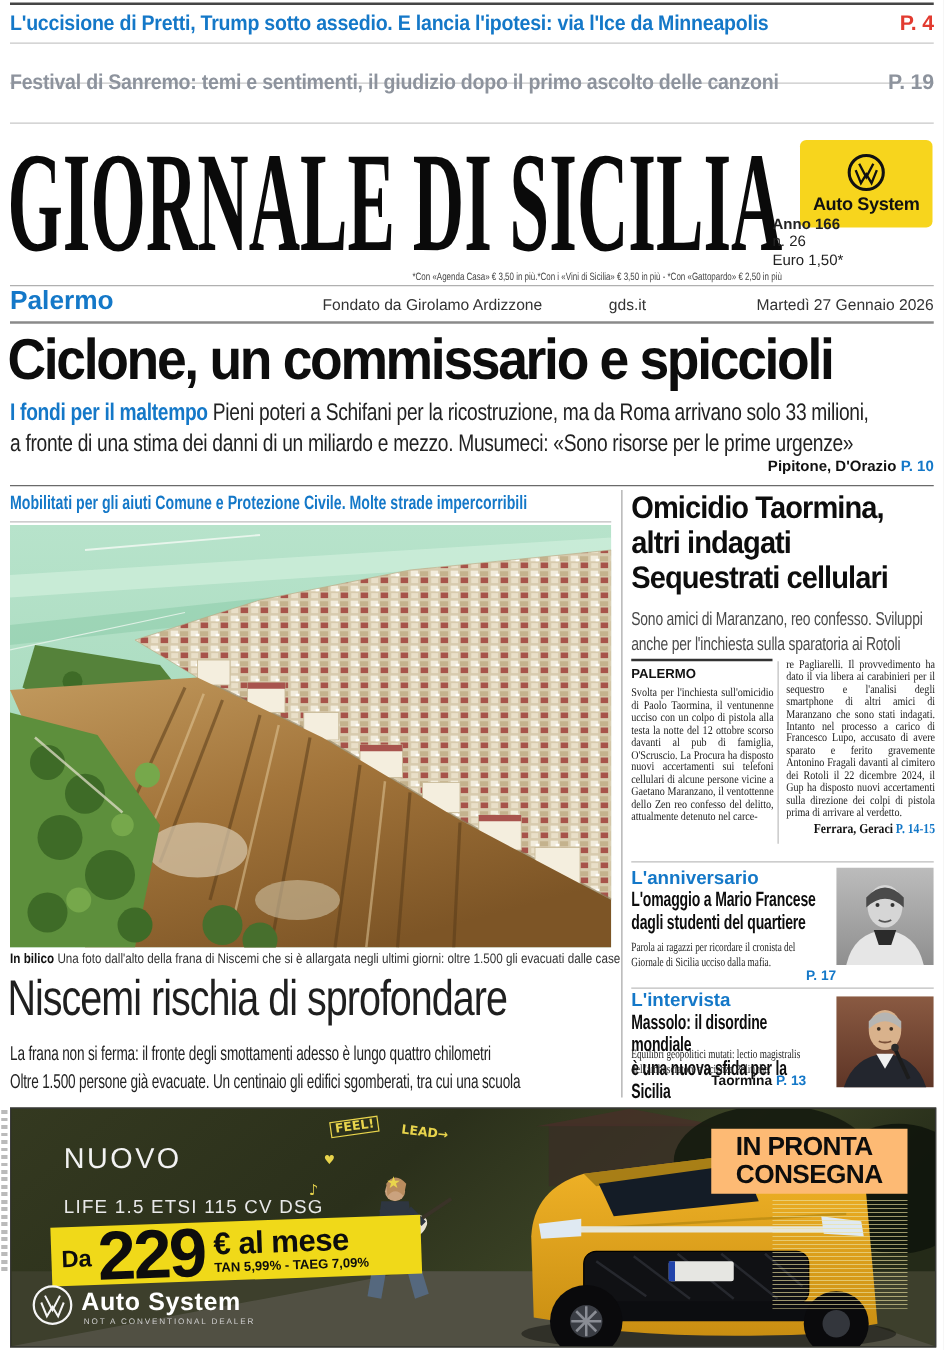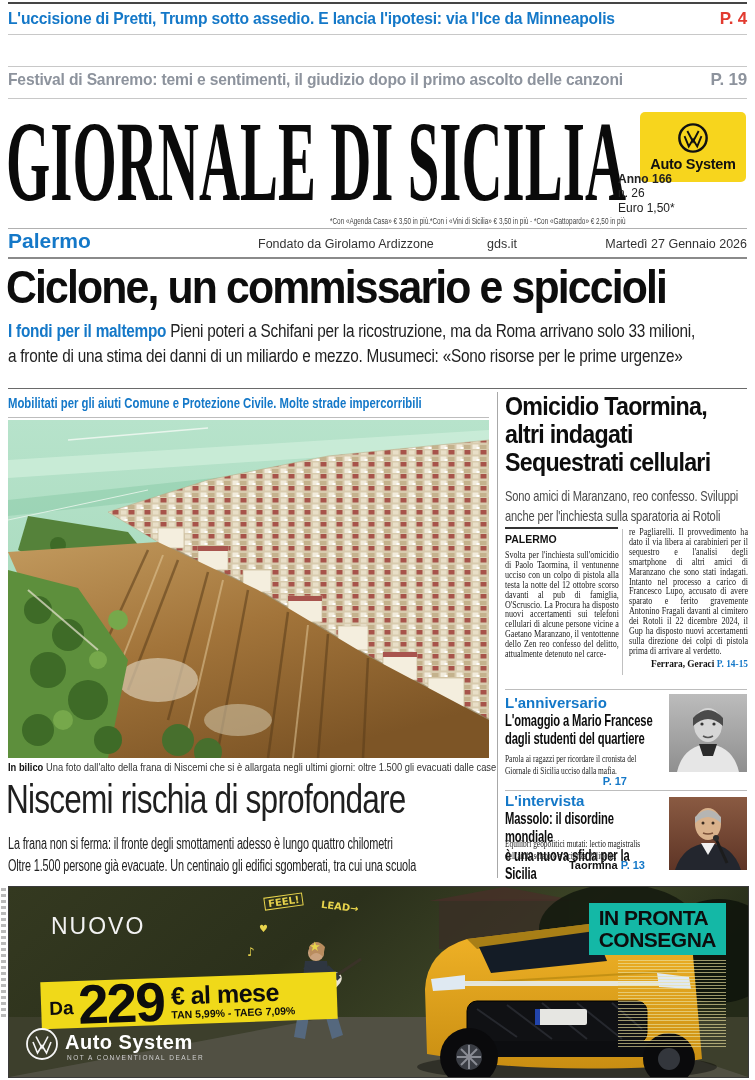--- a/index.html
+++ b/index.html
@@ -58,21 +58,21 @@
   #ad{left:8px;top:886px;width:739px;height:190px;border:1px solid #3a3a3a;overflow:hidden;background:#2c301d;}
   #ad .nuovo{left:42px;top:26px;font-size:23px;color:#f2f2f2;letter-spacing:2px;}
   #ad .model{left:150px;top:0px;font-size:50px;font-weight:bold;color:#fff;letter-spacing:-1px;}
   #ad .trim{left:42px;top:70px;font-size:15px;color:#e9e9e9;letter-spacing:1px;}
   #band{left:32px;top:90px;width:296px;height:47px;background:#f0d919;transform:rotate(-2deg);}
   #band span{position:absolute;color:#0d0d0d;font-weight:bold;}
   #band .da{left:8px;top:16px;font-size:19px;}
   #band .prc{left:37px;top:-8px;font-size:55px;letter-spacing:-2px;}
   #band .sfx{left:130px;top:4px;font-size:25px;letter-spacing:-.5px;}
   #band .fin{left:130px;top:31px;font-size:10.5px;}
-  #avail{right:22px;top:16px;background:#14b8a6;padding:4px 10px;font-size:21px;font-weight:bold;color:#0d0d0d;line-height:1.05;white-space:pre-line;letter-spacing:-.5px;}
+  #avail{right:22px;top:16px;background:#fdba74;padding:4px 20px;font-size:21px;font-weight:bold;color:#0d0d0d;line-height:1.05;white-space:pre-line;letter-spacing:-.5px;}
   #fineprint{right:22px;top:72px;width:108px;height:88px;opacity:.75;
      background:repeating-linear-gradient(0deg,rgba(236,225,158,.85) 0 1px,transparent 1px 3.2px);}
   #dealer-name{left:56px;top:144px;font-size:20px;font-weight:bold;color:#fff;letter-spacing:.5px;}
   #dealer-tag{left:58px;top:167px;font-size:6.5px;color:#cfcfcf;letter-spacing:1.5px;}
   #dealer-addr{left:158px;top:146px;font-size:10.5px;line-height:1.5;color:#efe8cf;white-space:pre-line;}
   .doodle{position:absolute;color:#e8d44c;font-size:10px;font-weight:bold;font-family:"DejaVu Sans",sans-serif;}
   #printcode{left:1px;top:888px;width:5px;height:130px;opacity:.45;
      background:repeating-linear-gradient(180deg,#666 0 3px,transparent 3px 6px);}
 </style>
 </head>
@@ -80,21 +80,21 @@
 
 <div id="page">
 
   <div class="rule" style="left:8px;top:2px;width:739px;height:2px;background:#454545"></div>
   <div class="toprow" style="top:3px">
     <span class="t blue">L'uccisione di Pretti, Trump sotto assedio. E lancia l'ipotesi: via l'Ice da Minneapolis</span>
     <span class="red">P. 4</span>
   </div>
   <div class="rule" style="left:8px;top:34px;width:739px;height:1px"></div>
   <div class="rule" style="left:8px;top:66px;width:739px;height:1px"></div>
-  <div class="toprow" style="top:64px">
+  <div class="toprow" style="top:50px">
     <span class="t gray">Festival di Sanremo: temi e sentimenti, il giudizio dopo il primo ascolto delle canzoni</span>
     <span class="gray">P. 19</span>
   </div>
   <div class="rule" style="left:8px;top:98px;width:739px;height:1px"></div>
 
   <svg class="abs" style="left:4px;top:106px" width="632" height="108">
     <text x="2" y="94" font-family="'Liberation Serif',serif" font-weight="bold" font-size="114" fill="#0a0a0a" textLength="620" lengthAdjust="spacingAndGlyphs">GIORNALE DI SICILIA</text>
   </svg>
 
   <div class="abs" id="mast-logo-box">
@@ -116,20 +116,21 @@
   <div class="rule" style="left:8px;top:228px;width:739px;height:1px;background:#b0b0b0"></div>
   <div class="abs" id="city">Palermo</div>
   <div class="abs" id="founded">Fondato da Girolamo Ardizzone</div>
   <div class="abs" id="site">gds.it</div>
   <div class="abs" id="pubdate">Martedì 27 Gennaio 2026</div>
   <div class="rule" style="left:8px;top:257px;width:739px;height:2px;background:#8a8a8a"></div>
 
   <div class="abs" id="mainhead">Ciclone, un commissario e spiccioli</div>
   <p class="abs" id="leadstand" style="margin:0"><span class="lk">I fondi per il maltempo</span> <span>Pieni poteri a Schifani per la ricostruzione, ma da Roma arrivano solo 33 milioni,
 a fronte di una stima dei danni di un miliardo e mezzo. Musumeci: «Sono risorse per le prime urgenze»</span></p>
+  <div class="abs byline" id="leadby"><span class="nm">Pipitone, D'Orazio</span> <span class="pg">P. 10</span></div>
 
   <div class="rule" style="left:8px;top:388px;width:739px;height:1px;background:#6a6a6a"></div>
 
   <div class="abs" id="kicker">Mobilitati per gli aiuti Comune e Protezione Civile. Molte strade impercorribili</div>
   <div class="rule" style="left:8px;top:417px;width:481px;height:1px;background:#bdbdbd"></div>
 
   <svg class="abs" style="left:8px;top:420px" width="481" height="338" viewBox="0 0 481 338">
     <defs>
       <linearGradient id="fieldg" x1="0" y1="0" x2="0" y2="1">
         <stop offset="0" stop-color="#b7e3cb"></stop>
@@ -231,21 +232,21 @@
     <span>re Pagliarelli. Il provvedimento ha dato il via libera ai carabinieri per il sequestro e l'analisi degli smartphone di altri amici di Maranzano che sono stati indagati. Intanto nel processo a carico di Francesco Lupo, accusato di avere sparato e ferito gravemente Antonino Fragali davanti al cimitero dei Rotoli il 22 dicembre 2024, il Gup ha disposto nuovi accertamenti sulla direzione dei colpi di pistola prima di arrivare al verdetto.</span>
     <span class="byline"><span class="nm">Ferrara, Geraci</span> <span class="pg">P. 14-15</span></span>
   </div>
 
   <div class="rule" style="left:505px;top:689px;width:242px;height:1px;background:#bdbdbd"></div>
 
   <div class="abs seclabel" style="left:505px;top:694px">L'anniversario</div>
   <div class="abs sechead" style="left:505px;top:711px">L'omaggio a Mario Francese
 dagli studenti del quartiere</div>
   <div class="abs secbody" style="left:505px;top:753px">Parola ai ragazzi per ricordare il cronista del Giornale di Sicilia ucciso dalla mafia.</div>
-  <div class="abs secpage" style="left:487px;top:775px">P. 17</div>
+  <div class="abs secpage" style="left:529px;top:775px">P. 17</div>
   <svg class="portrait" style="top:694px" width="78" height="78" viewBox="0 0 78 78">
     <defs>
         <linearGradient id="bwg" x1="0" y1="0" x2="0" y2="1">
           <stop offset="0" stop-color="#bcbcbc"></stop>
           <stop offset="1" stop-color="#8f8f8f"></stop>
         </linearGradient>
       </defs>
     <rect width="78" height="78" fill="url(#bwg)"></rect>
     <path d="M8,78 Q14,52 39,50 Q64,52 70,78 Z" fill="#e6e6e6"></path>
     <path d="M30,50 L48,50 L44,62 L34,62 Z" fill="#2b2b2b"></path>
@@ -335,20 +336,21 @@
             <line x1="50" y1="168" x2="74" y2="168"></line>
             <line x1="54" y1="160" x2="70" y2="176"></line>
             <line x1="70" y1="160" x2="54" y2="176"></line>
           </g>
         <circle cx="262" cy="170" r="26" fill="#0a0a0c"></circle>
         <circle cx="262" cy="170" r="11" fill="#33363c"></circle>
       </g>
     </svg>
 
     <span class="abs nuovo">NUOVO</span>
+    <span class="abs trim">LIFE 1.5 ETSI 115 CV DSG</span>
 
     <span class="doodle" style="left:255px;top:8px;border:1px solid #e8d44c;padding:0 3px;transform:rotate(-8deg)">FEEL!</span>
     <span class="doodle" style="left:312px;top:14px;transform:rotate(7deg)"><span>LEAD</span><span>→</span></span>
     <span class="doodle" style="left:300px;top:52px;font-size:13px">★</span>
     <span class="doodle" style="left:250px;top:36px">♥</span>
     <span class="doodle" style="left:238px;top:58px;font-size:12px">♪</span>
 
     <div class="abs" id="band">
       <span class="da">Da</span>
       <span class="prc">229</span>

